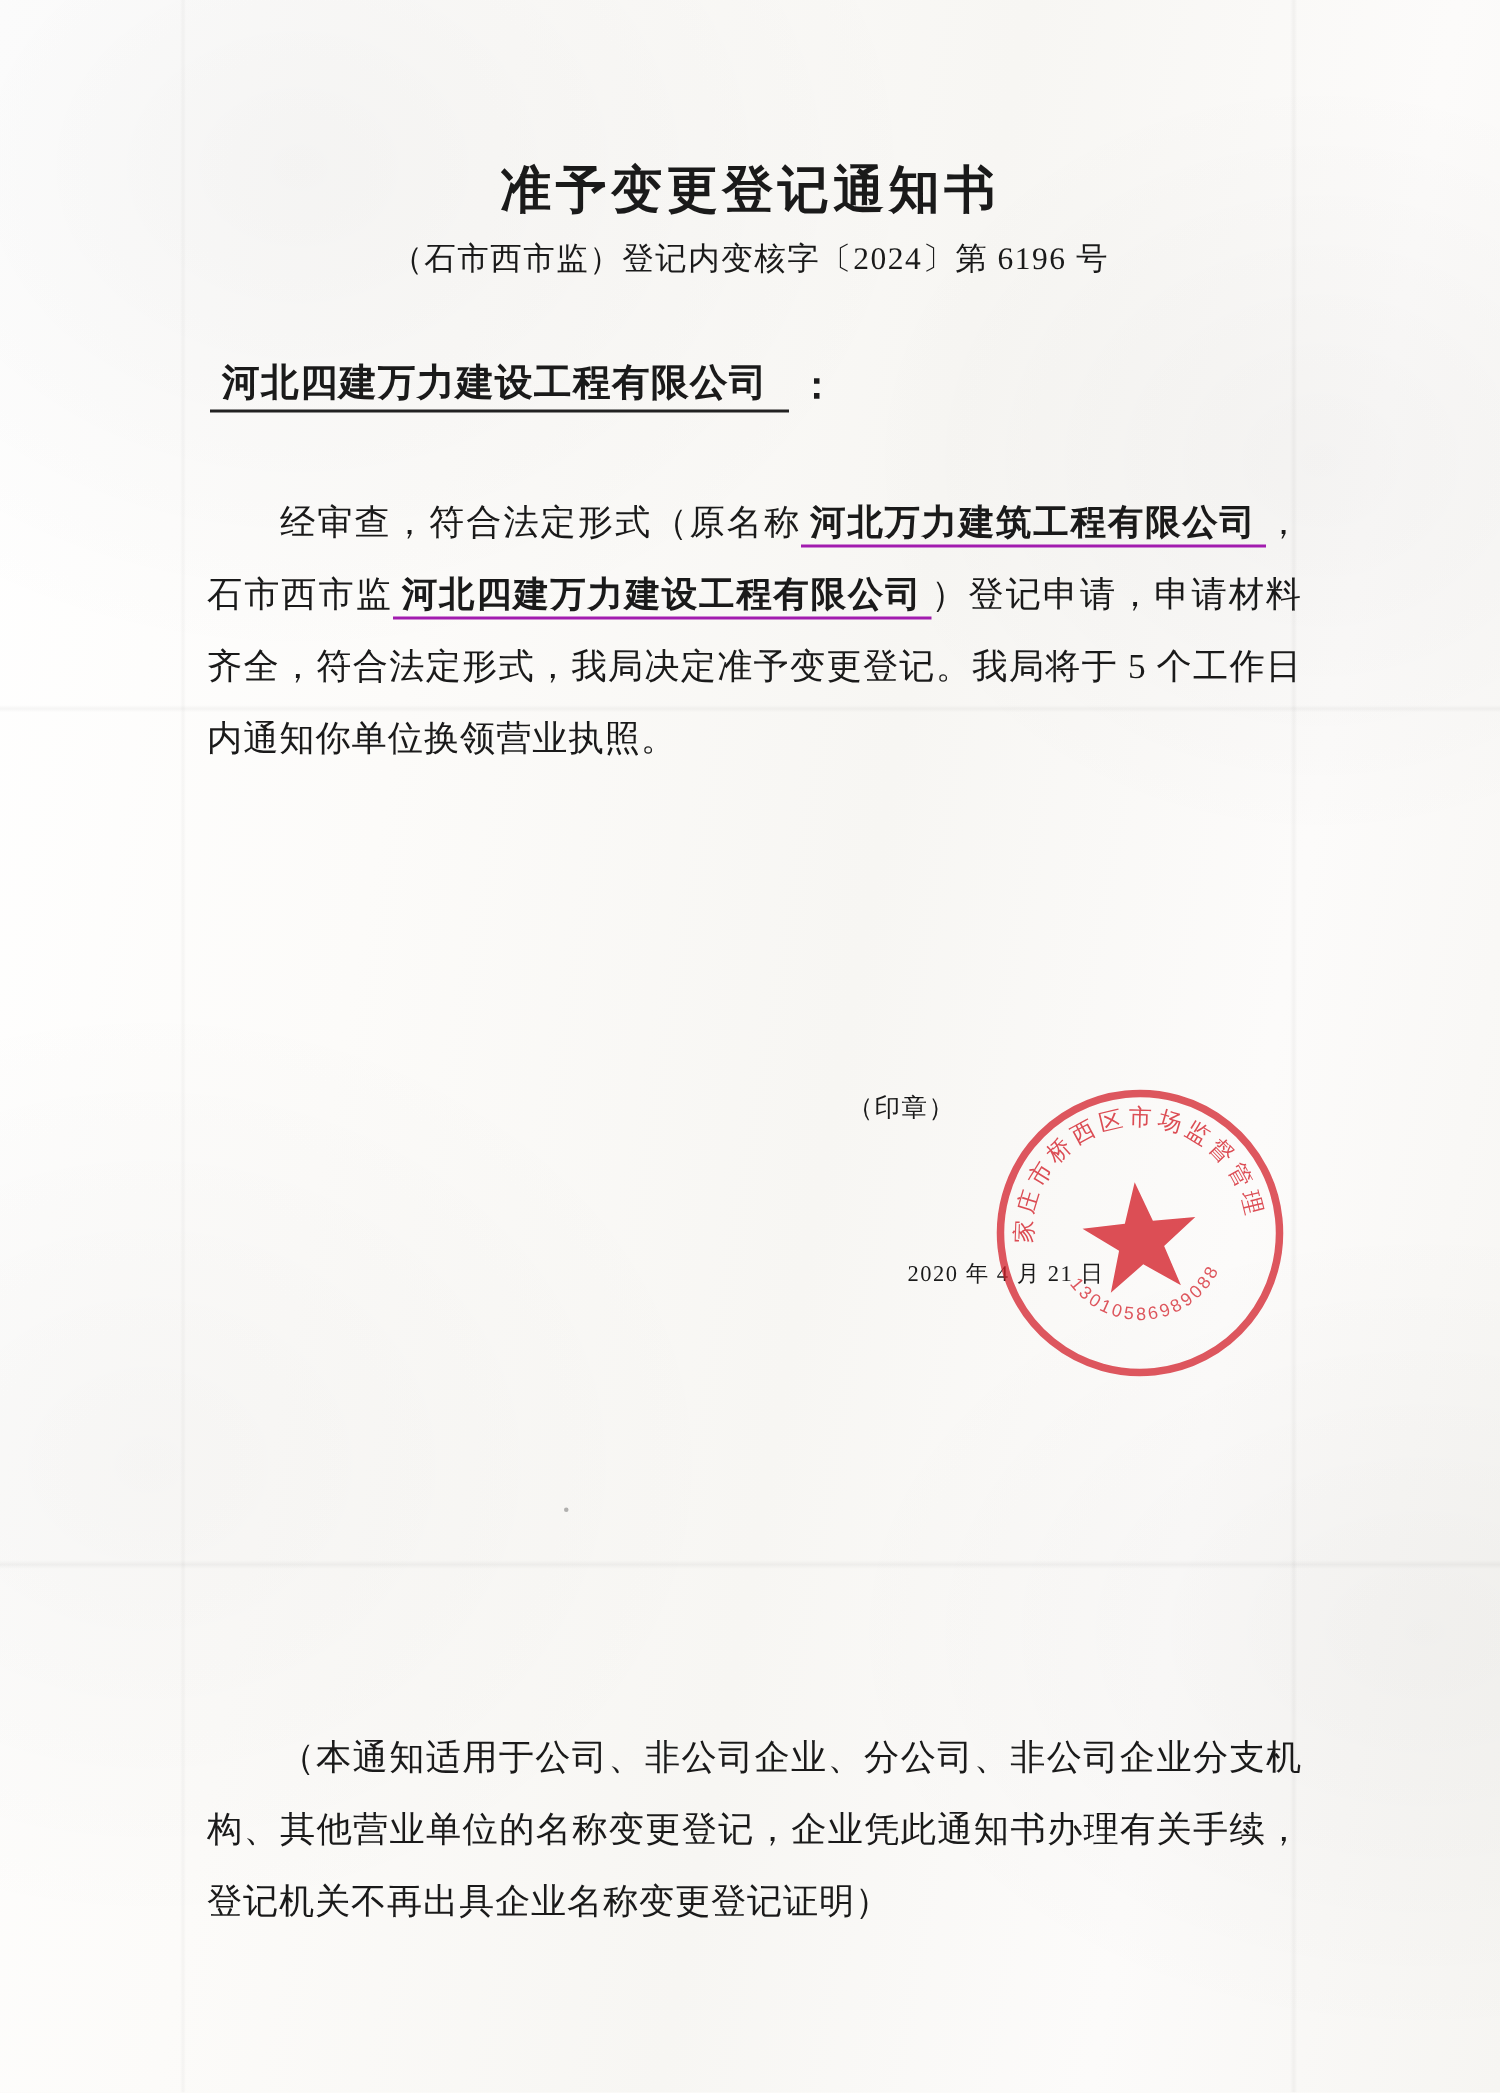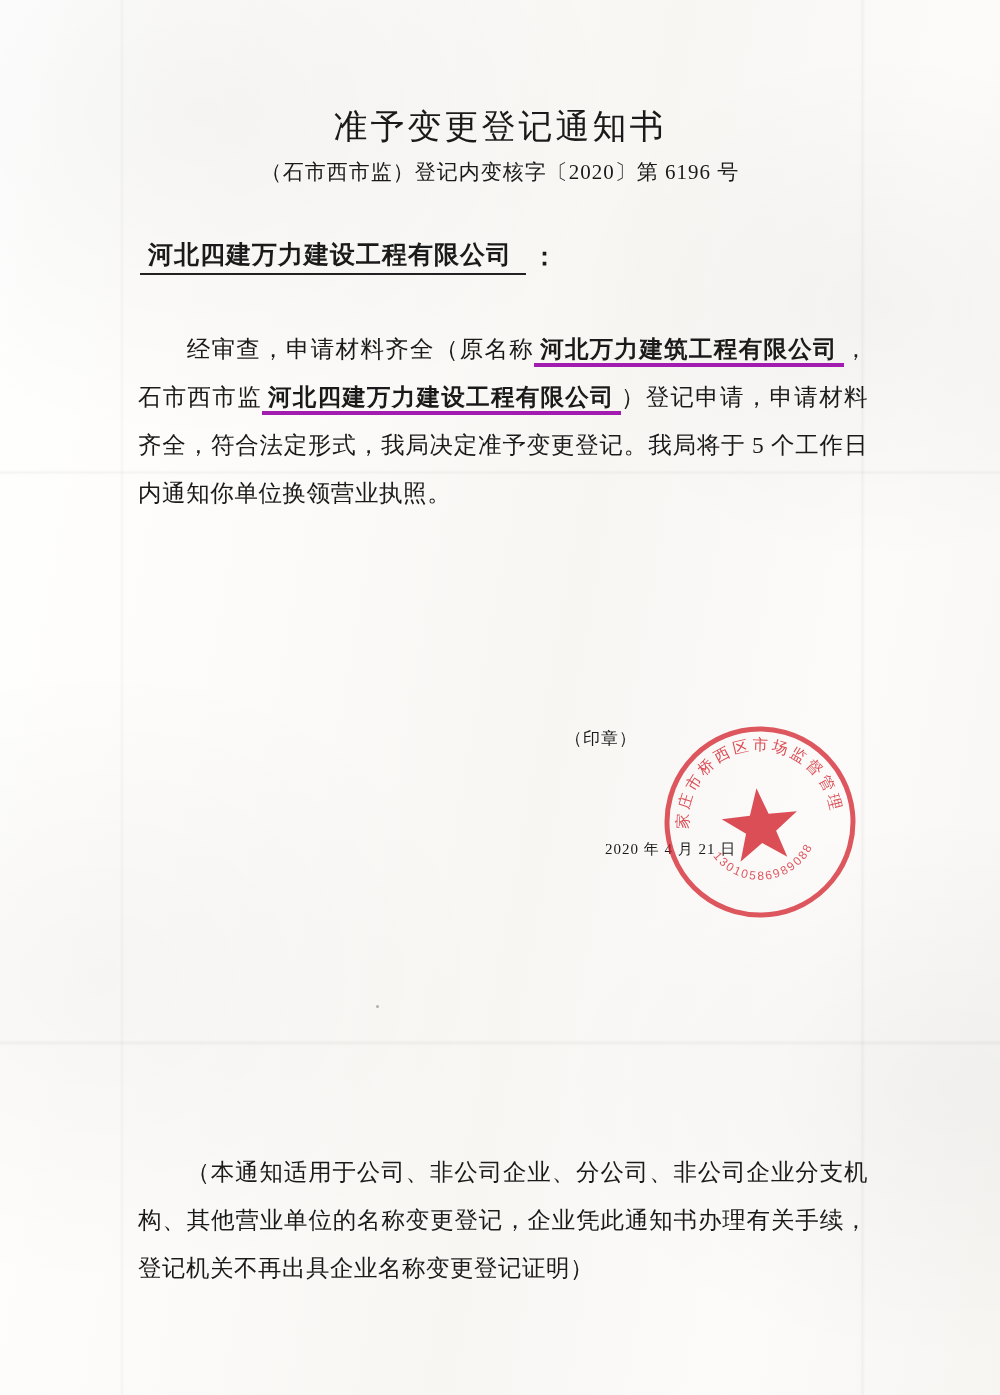--- a/index.html
+++ b/index.html
@@ -43,21 +43,21 @@
     height: 1395px;
   }
 
   .title {
     position: absolute;
     top: 104px;
     left: 0;
     width: 1000px;
     text-align: center;
     font-size: 34px;
-    font-weight: normal;
+    font-weight: bold;
     letter-spacing: 3px;
     font-family: "Liberation Serif", "DejaVu Serif", serif;
   }
   .doc-number {
     position: absolute;
     top: 158px;
     left: 0;
     width: 1000px;
     text-align: center;
     font-size: 21px;
@@ -90,21 +90,21 @@
     left: 138px;
     width: 730px;
     font-size: 23.5px;
     line-height: 48px;
     letter-spacing: 0.6px;
     text-align: justify;
   }
   .body-text .indent { display: inline-block; width: 48px; }
   .fill-name {
     font-weight: bold;
-    border-bottom: 4px solid #a21caf;
+    border-bottom: 2px solid #a21caf;
     padding: 0 6px 1px 6px;
     white-space: nowrap;
   }
 
   .seal-label {
     position: absolute;
     top: 727px;
     left: 565px;
     font-size: 17px;
     letter-spacing: 1px;
@@ -157,29 +157,29 @@
 <div class="paper-bg"></div>
 <div class="crease c1"></div>
 <div class="crease c2"></div>
 <div class="crease c3"></div>
 <div class="crease c4"></div>
 
 <div class="doc">
 
   <div class="title">准予变更登记通知书</div>
 
-  <div class="doc-number">（石市西市监）登记内变核字〔2020〕第 6196 号</div>
+  <div class="doc-number">（石市西市监）登记内变核字〔2024〕第 6196 号</div>
 
   <div class="addressee">
     <span class="name">河北四建万力建设工程有限公司</span>
     <span class="colon">：</span>
   </div>
 
   <div class="body-text">
-    <span class="indent"></span><span>经审查，申请材料齐全（原名称</span><span class="fill-name">河北万力建筑工程有限公司</span><span>，石市西市监</span><span class="fill-name">河北四建万力建设工程有限公司</span><span>）登记申请，申请材料齐全，符合法定形式，我局决定准予变更登记。我局将于 5 个工作日内通知你单位换领营业执照。</span>
+    <span class="indent"></span><span>经审查，符合法定形式（原名称</span><span class="fill-name">河北万力建筑工程有限公司</span><span>，石市西市监</span><span class="fill-name">河北四建万力建设工程有限公司</span><span>）登记申请，申请材料齐全，符合法定形式，我局决定准予变更登记。我局将于 5 个工作日内通知你单位换领营业执照。</span>
   </div>
 
   <div class="seal-label">（印章）</div>
 
   <div class="date-line">2020 年 4 月 21 日</div>
 
   <div class="stamp">
     <svg width="200" height="200" viewBox="0 0 200 200" xmlns="http://www.w3.org/2000/svg">
       <defs>
         <path id="arcTop" d="M 28,100 A 72,72 0 0 1 172,100" fill="none"></path>

